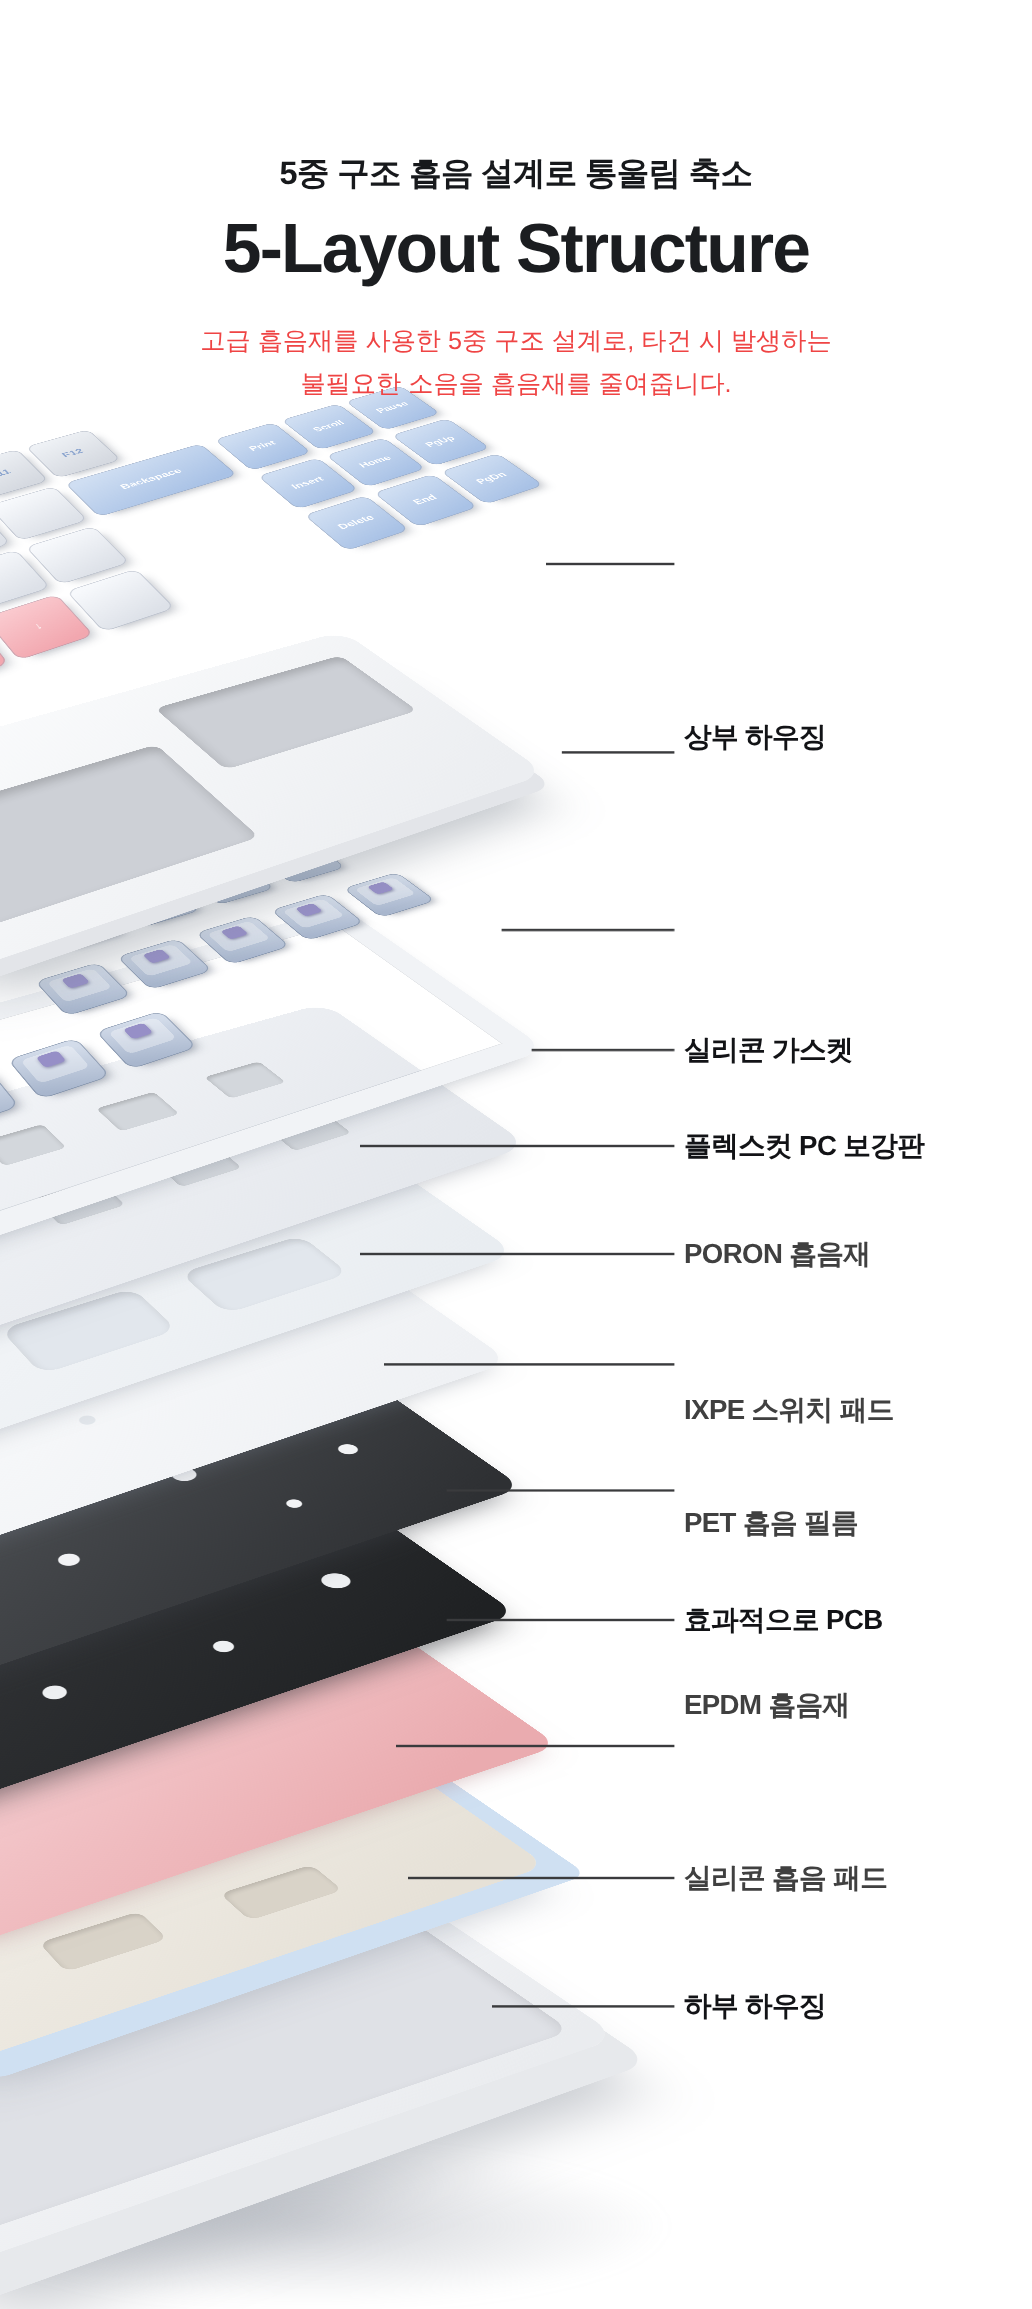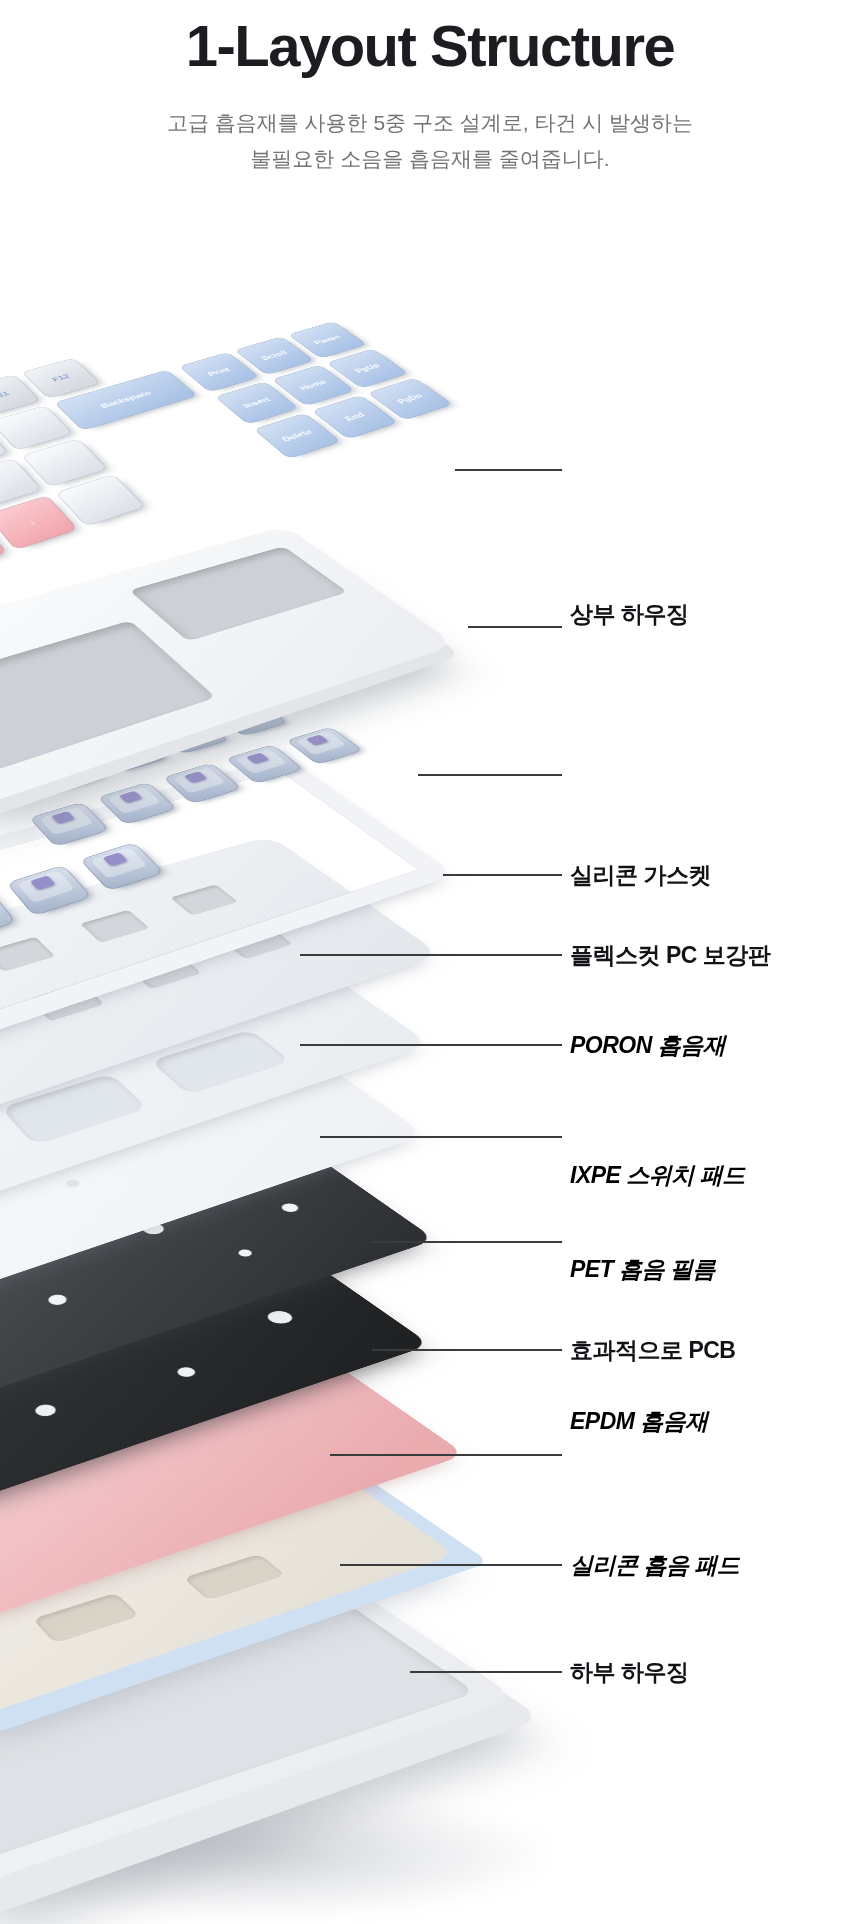--- a/index.html
+++ b/index.html
@@ -4,21 +4,21 @@
 <style>
   html,body{margin:0;padding:0;overflow:hidden;}
   body{
     width:860px;height:1924px;position:relative;background:#ffffff;
     font-family:"Liberation Sans","DejaVu Sans",sans-serif;color:#17181a;
   }
   
   .header{position:absolute;top:0;left:0;width:860px;text-align:center;z-index:60;}
   .eyebrow{margin-top:126px;font-size:27px;font-weight:700;letter-spacing:-0.5px;color:#17191c;}
   .title{margin-top:12px;font-size:58px;font-weight:800;letter-spacing:-1.5px;color:#1b1d20;}
-  .desc{margin-top:26px;font-size:21px;line-height:36px;color:#737373;font-weight:400;}
+  .desc{margin-top:26px;font-size:21px;line-height:36px;color:#ef4444;font-weight:400;}
   
   #diagram{position:absolute;inset:0;z-index:1;}
   .layer{
     position:absolute;width:560px;height:300px;border-radius:26px;
     transform:perspective(1500px) rotateX(58deg) rotateZ(-30deg);
   }
   .inner{position:absolute;border-radius:10px;}
   
   .layer.keycaps{background:transparent;}
   .key{
@@ -136,27 +136,28 @@
     position:absolute;left:-40px;top:1790px;width:600px;height:130px;border-radius:50%;
     background:radial-gradient(ellipse at center,rgba(140,146,158,0.38) 0%,rgba(140,146,158,0) 70%);
     filter:blur(8px);z-index:0;
   }
   
   .lead{position:absolute;height:2px;background:#3a3b3d;z-index:50;}
   .lbl{
     position:absolute;left:570px;transform:translateY(-50%);z-index:55;
     font-size:23px;font-weight:700;letter-spacing:-0.5px;color:#121316;white-space:nowrap;
   }
-  .lbl.blue{color:#000000;font-style:italic;}
+  .lbl.blue{color:#404040;}
 </style>
 </head>
 <body>
 
 <div class="header">
-  <div class="title">1-Layout Structure</div>
+  <div class="eyebrow">5중 구조 흡음 설계로 통울림 축소</div>
+  <div class="title">5-Layout Structure</div>
   <div class="desc">
     <div>고급 흡음재를 사용한 5중 구조 설계로, 타건 시 발생하는</div>
     <div>불필요한 소음을 흡음재를 줄여줍니다.</div>
   </div>
 </div>
 
 <div id="diagram">
 
   <div class="ground-shadow"></div>
 

